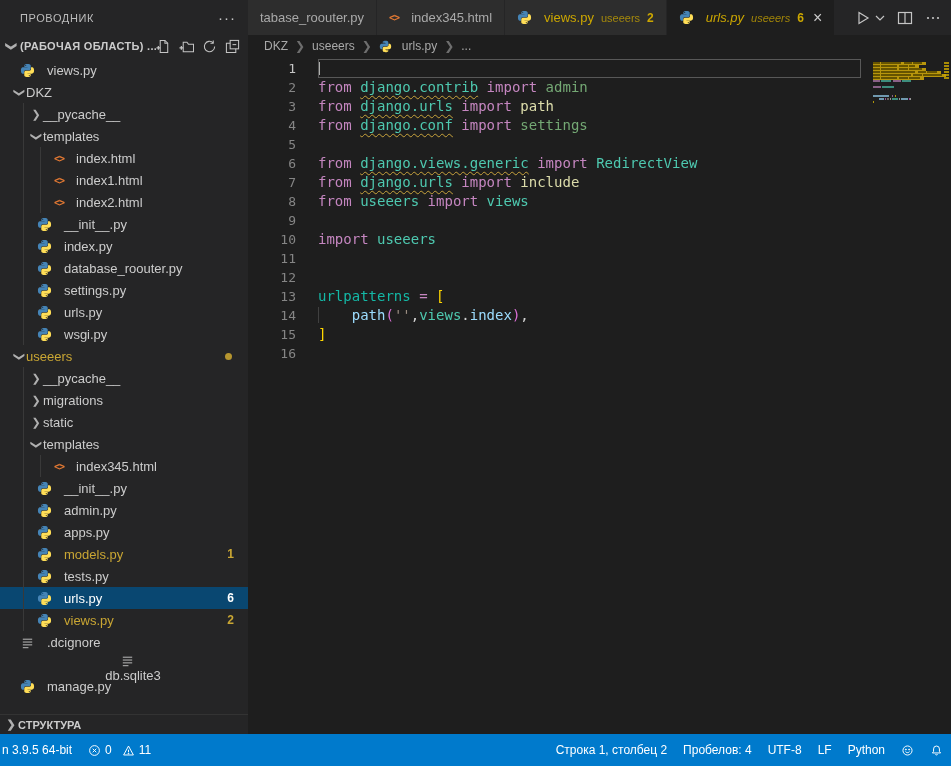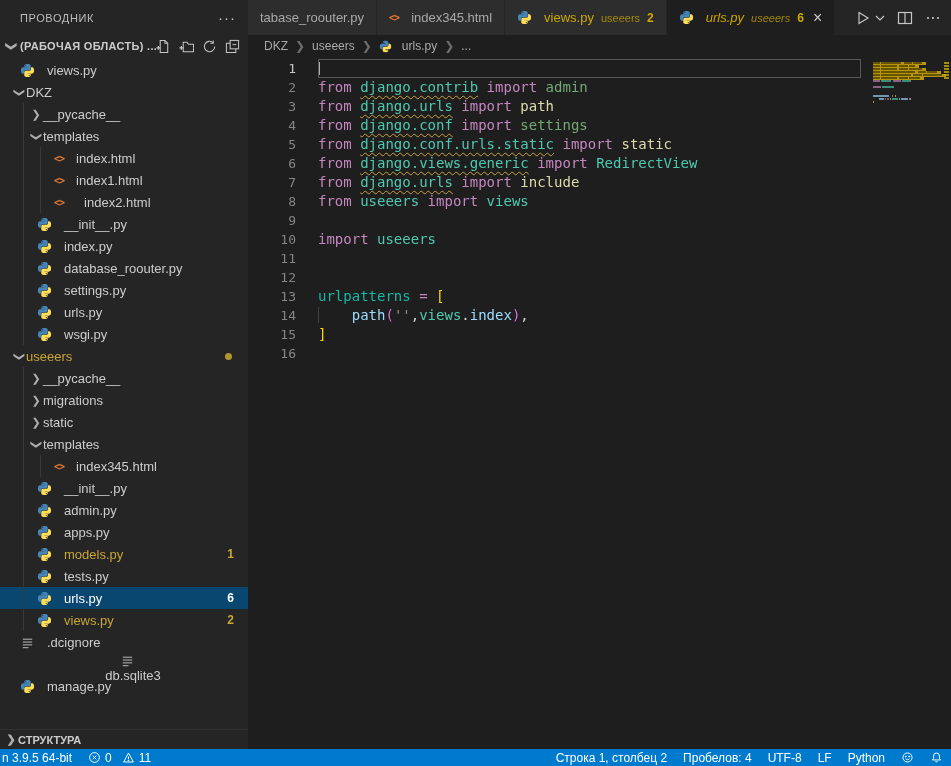--- a/index.html
+++ b/index.html
@@ -75,21 +75,21 @@
   .caret{display:inline-block;width:1px;height:13px;background:#aeafad;vertical-align:middle;margin-top:-2px;}
 
   .minimap{position:absolute;top:2px;right:11px;width:67px;}
   .mrow{height:3px;position:relative;}
   .mwarn{position:absolute;left:0;top:0;bottom:0;background:#B8960C;}
   .mbar{position:absolute;top:0;height:2px;}
   .ruler{position:absolute;top:0;right:0;width:10px;bottom:0;}
   .rmark{position:absolute;right:2px;width:5px;height:2px;background:rgba(204,167,0,.8);}
 
   
-  .status{height:17px;background:#007ACC;display:flex;align-items:center;color:#ffffff;
+  .status{height:32px;background:#007ACC;display:flex;align-items:center;color:#ffffff;
           font-size:12px;flex-shrink:0;}
   .st-item{display:flex;align-items:center;gap:4px;padding:0 8px;height:100%;cursor:pointer;white-space:nowrap;}
   .st-item:first-child{padding-left:2px;}
   .st-item svg{width:13px;height:13px;stroke:#ffffff;fill:none;stroke-width:1.2;}
   .st-right{margin-left:auto;display:flex;align-items:center;height:100%;}
 </style>
 </head>
 <body>
 
 <div class="app">
@@ -177,21 +177,21 @@
             </span>
             <span style="margin-left: 6px;">index1.html</span>
           </div>
           <div class="row" style="padding-left: 46px;">
             <span class="guide1"></span>
             <span class="guide2"></span>
             <span style="width: 8px;"></span>
             <span style="display: inline-flex; margin-right: 0px;">
               <span class="html-ic">&lt;&gt;</span>
             </span>
-            <span style="margin-left: 14px;">index2.html</span>
+            <span style="margin-left: 6px;">index2.html</span>
           </div>
           <div class="row" style="padding-left: 29px;">
             <span class="guide1"></span>
             <span style="width: 8px;"></span>
             <span style="display: inline-flex; margin-right: 0px;">
               <svg class="ic" viewBox="0 0 32 32">
                 <path fill="#4584b6" d="M15.9 2c-7 0-6.6 3.1-6.6 3.1v3.2h6.8v1H6.7S2 8.7 2 15.8c0 7.2 4.1 6.9 4.1 6.9h2.4v-3.3s-.1-4 3.9-4h6.7s3.8.1 3.8-3.7V6.1S23.5 2 15.9 2zm-3.7 2.1c.7 0 1.2.5 1.2 1.2s-.5 1.2-1.2 1.2S11 6 11 5.3s.5-1.2 1.2-1.2z"></path>
                 <path fill="#ffde57" d="M16.1 30c7 0 6.6-3.1 6.6-3.1v-3.2h-6.8v-1h9.4s4.7.6 4.7-6.5c0-7.2-4.1-6.9-4.1-6.9h-2.4v3.3s.1 4-3.9 4h-6.7s-3.8-.1-3.8 3.7v5.6S9.1 30 16.1 30zm3.7-2.1c-.7 0-1.2-.5-1.2-1.2s.5-1.2 1.2-1.2 1.2.5 1.2 1.2-.5 1.2-1.2 1.2z"></path>
               </svg>
             </span>
@@ -511,21 +511,20 @@
             <div class="cline">
               <span class="ln">3</span>
               <span class="lc"><span class="seg" style="color: rgb(197, 134, 192);">from </span><span class="seg u" style="color: rgb(78, 201, 176);">django.urls</span><span class="seg" style="color: rgb(212, 212, 212);"> </span><span class="seg" style="color: rgb(197, 134, 192);">import</span><span class="seg" style="color: rgb(220, 220, 170);"> path</span></span>
             </div>
             <div class="cline">
               <span class="ln">4</span>
               <span class="lc"><span class="seg" style="color: rgb(197, 134, 192);">from </span><span class="seg u" style="color: rgb(78, 201, 176);">django.conf</span><span class="seg" style="color: rgb(212, 212, 212);"> </span><span class="seg" style="color: rgb(197, 134, 192);">import</span><span class="seg" style="color: rgb(116, 168, 116);"> settings</span></span>
             </div>
             <div class="cline">
               <span class="ln">5</span>
-              <span class="lc"><span class="seg" style="color: rgb(197, 134, 192);">from </span><span class="seg u" style="color: rgb(78, 201, 176);">django.conf.urls.static</span><span class="seg" style="color: rgb(212, 212, 212);"> </span><span class="seg" style="color: rgb(197, 134, 192);">import</span><span class="seg" style="color: rgb(220, 220, 170);"> static</span></span>
             </div>
             <div class="cline">
               <span class="ln">6</span>
               <span class="lc"><span class="seg" style="color: rgb(197, 134, 192);">from </span><span class="seg u" style="color: rgb(78, 201, 176);">django.views.generic</span><span class="seg" style="color: rgb(212, 212, 212);"> </span><span class="seg" style="color: rgb(197, 134, 192);">import</span><span class="seg" style="color: rgb(78, 201, 176);"> RedirectView</span></span>
             </div>
             <div class="cline">
               <span class="ln">7</span>
               <span class="lc"><span class="seg" style="color: rgb(197, 134, 192);">from </span><span class="seg u" style="color: rgb(78, 201, 176);">django.urls</span><span class="seg" style="color: rgb(212, 212, 212);"> </span><span class="seg" style="color: rgb(197, 134, 192);">import</span><span class="seg" style="color: rgb(220, 220, 170);"> include</span></span>
             </div>
             <div class="cline">

